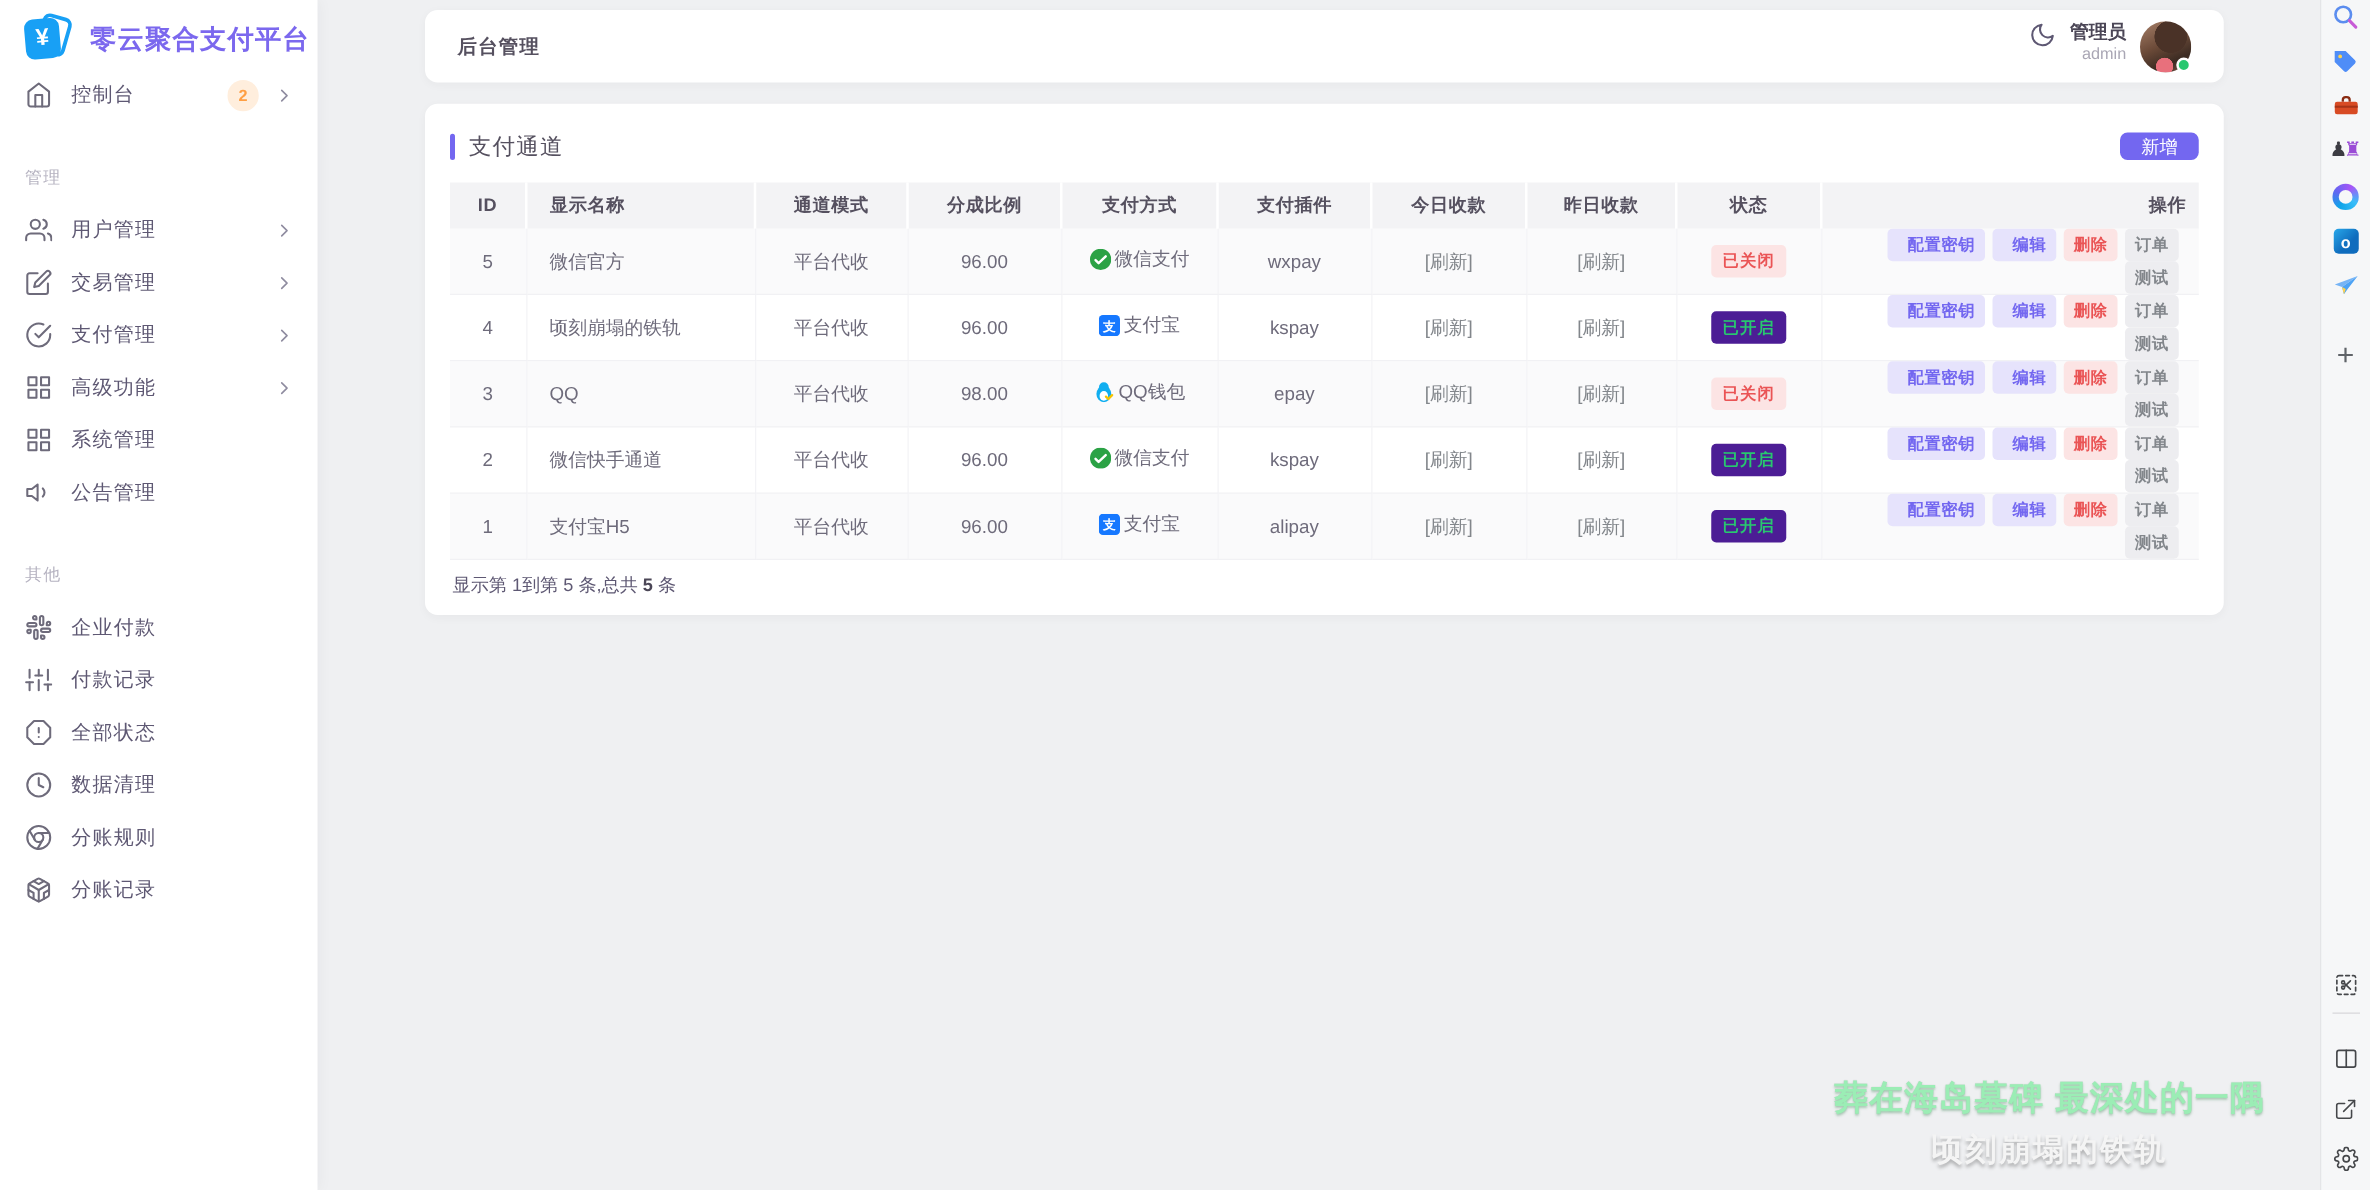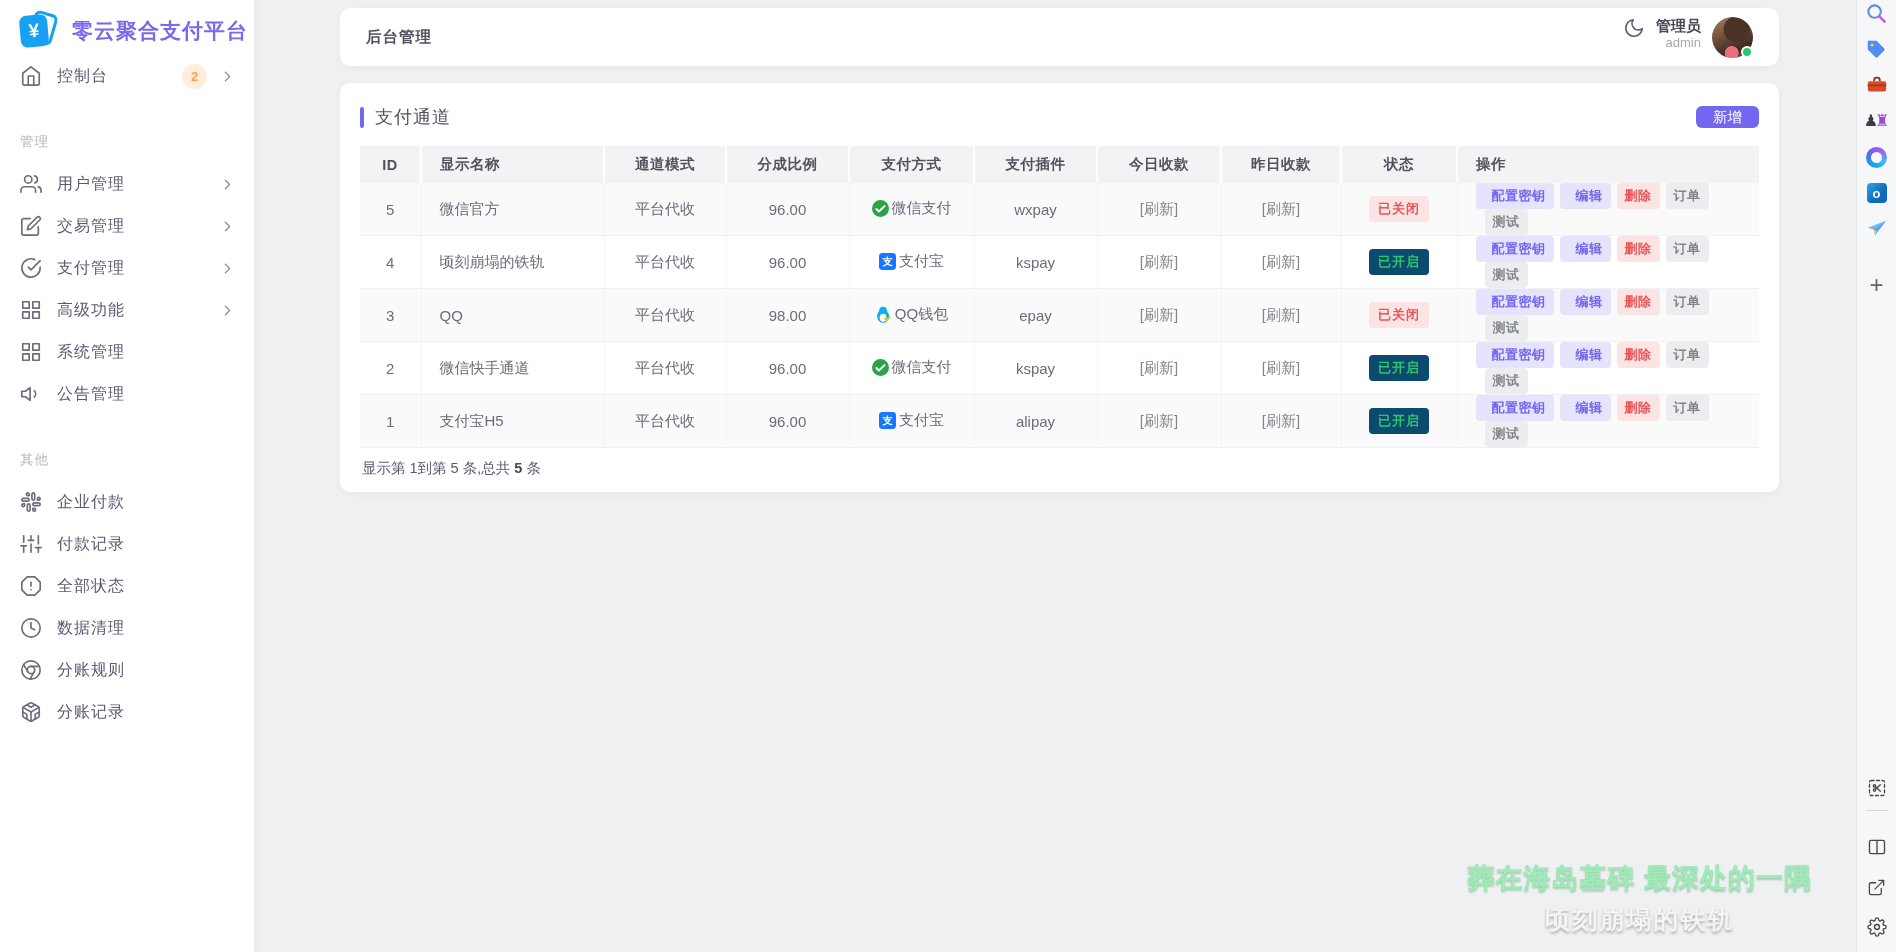--- a/index.html
+++ b/index.html
@@ -95,26 +95,26 @@
 
   table.tbl { width:100%; border-collapse:collapse; table-layout:fixed; margin-top:17px; }
   .tbl th { background:#f3f3f5; height:37px; font-size:14.5px; font-weight:bold; color:#55505f;
             padding:0 10px; text-align:center; border-right:2px solid #fff; letter-spacing:.5px; }
   .tbl th:last-child { border-right:none; }
   .tbl td { height:43px; font-size:15px; color:#6e6b7b; padding:0 10px; text-align:center;
             border-bottom:1px solid #f1f1f4; border-right:1px solid #f3f3f6; background:#fff; }
   .tbl td:last-child { border-right:none; }
   .tbl tbody tr:nth-child(odd) td { background:#fafafb; }
   .tbl th.col-name, .tbl td.col-name { text-align:left; padding-left:18px; }
-  .tbl th.col-ops,  .tbl td.col-ops  { text-align:left; padding-left:18px; }
+  .tbl th.col-ops,  .tbl td.col-ops  { text-align:right; padding-left:18px; }
   .refresh-link { color:#82868b; cursor:pointer; }
   .method-cell { display:inline-flex; align-items:center; gap:3px; }
   .pay-ic { width:17px; height:17px; flex:none; }
   .status { display:inline-block; border-radius:4px; padding:4px 9px; font-size:13px; font-weight:bold; letter-spacing:1px; }
-  .status-open   { background:#0c4a6e; color:#28c76f; }
+  .status-open   { background:#4c1d95; color:#28c76f; }
   .status-closed { background:#fce4e4; color:#ea5455; }
   .act { display:inline-block; border-radius:4px; padding:4px 8px; font-size:13px; font-weight:bold;
          margin-right:6px; cursor:pointer; letter-spacing:.5px; }
   .act-purple { background:#e6e3fc; color:#7367f0;padding-left:16px; }
   .act-red    { background:#fce4e4; color:#ea5455; }
   .act-gray   { background:#ededf0; color:#82868b; }
   .act-test   { margin-left:9px; }
   .tbl-footer { font-size:14.5px; color:#5e5873; padding:11px 2px 6px; }
   .tbl-footer b { color:#4b4656; }
 

